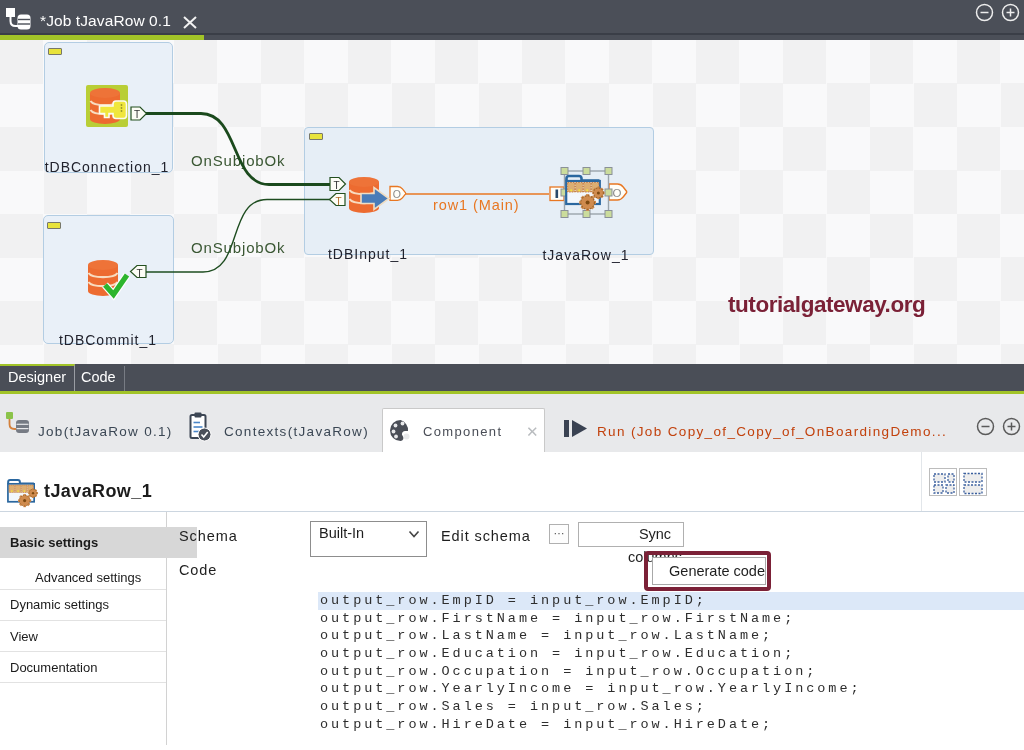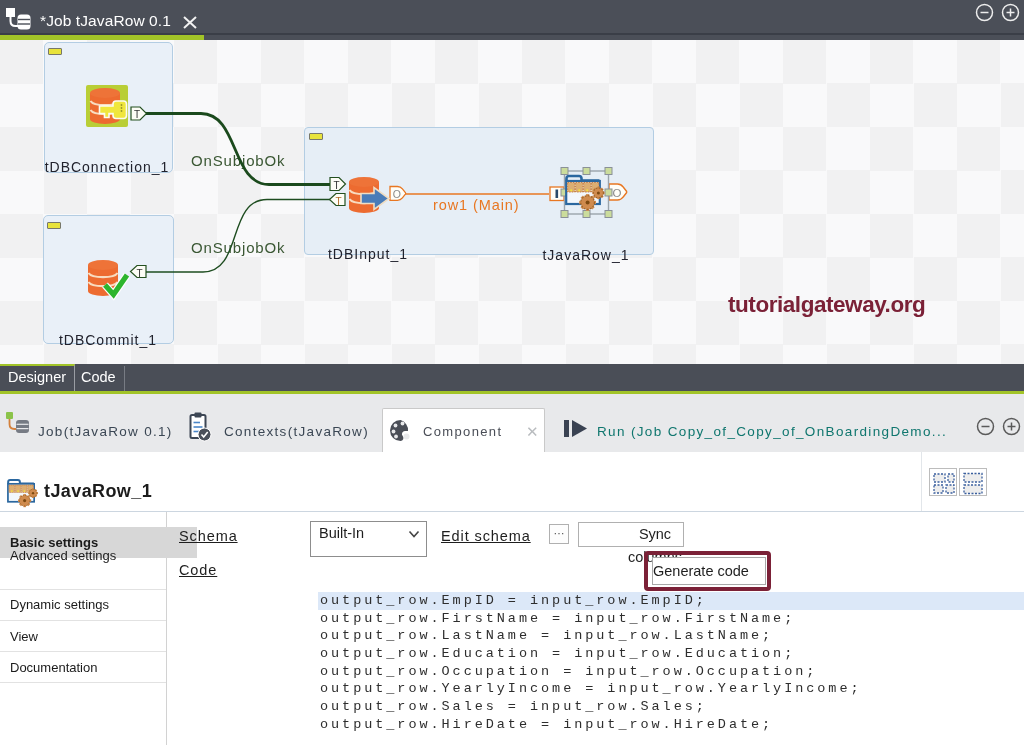--- a/index.html
+++ b/index.html
@@ -29,35 +29,35 @@
   #destab{left:0;top:364px;width:75px;height:27px;border-top:2px solid #a2c428;box-sizing:border-box;border-right:1px solid #9a9da3;}
   #destext{left:8px;top:369px;color:#fff;font-size:14.5px;}
   #codetext{left:81px;top:369px;color:#fff;font-size:14.5px;}
   #dessep2{left:124px;top:366px;width:1px;height:25px;background:#787c84;}
   
   #tabrow{left:0;top:393.5px;width:1024px;height:58.5px;background:#e8e9eb;}
   .tabtxt{position:absolute;font-size:13.5px;letter-spacing:1.3px;color:#3b4754;white-space:nowrap;}
   #comptab{left:382px;top:408px;width:163px;height:44px;background:#fff;border:1px solid #c9c9c9;border-bottom:none;border-radius:2px 2px 0 0;box-sizing:border-box;}
   #comptxt{left:423px;top:424px;font-size:13px;letter-spacing:1.35px;color:#4a4e57;}
   #compx{left:526px;top:423px;font-size:15px;color:#b9bcbf;}
-  #runtxt{left:597px;top:424px;font-size:13.5px;letter-spacing:1.35px;color:#0f766e;}
+  #runtxt{left:597px;top:424px;font-size:13.5px;letter-spacing:1.35px;color:#c2410c;}
   
   #panel{left:0;top:452px;width:1024px;height:298px;background:#fff;}
   #phead{left:44px;top:481px;font-size:18px;font-weight:bold;letter-spacing:0.4px;color:#1c1c1c;}
   #pheadline{left:0px;top:511px;width:1024px;height:1px;background:#ccd6e0;}
   #sidebar-line{left:166px;top:512px;width:1px;height:233px;background:#d2d2d2;}
   .side{position:absolute;left:0;width:197px;height:31px;font-size:13px;color:#1b1b1b;line-height:31px;padding-left:10px;box-sizing:border-box;}
   #side-basic{top:527px;background:#d7d7d7;font-weight:bold;}
   .sideline{position:absolute;left:0;width:166px;height:1px;background:#e2e2e2;}
-  .flabel{position:absolute;font-size:14.5px;letter-spacing:0.9px;color:#1e1e1e;text-decoration:underline;}
+  .flabel{position:absolute;font-size:14.5px;letter-spacing:0.9px;color:#1e1e1e;}
   #dropdown{left:310px;top:521px;width:117px;height:36px;background:#fff;border:1px solid #8d8d8d;box-sizing:border-box;}
   #dropdown span{position:absolute;left:8px;top:3px;font-size:14.5px;color:#1e1e1e;}
   #dots{left:549px;top:524px;width:20px;height:20px;border:1px solid #b0b0b0;box-sizing:border-box;background:#fdfdfd;font-size:11px;color:#555;text-align:center;line-height:16px;}
   #syncbtn{left:578px;top:522px;width:106px;height:25px;border:1px solid #b0b0b0;box-sizing:border-box;background:#fff;font-size:14.5px;color:#1e1e1e;text-align:center;line-height:23px;padding-left:48px;}
-  #genbtn{left:652px;top:557px;width:114px;height:28px;border:1px solid #a8a8a8;box-sizing:border-box;background:#fff;font-size:14.5px;color:#1e1e1e;text-align:left;line-height:26px;}
+  #genbtn{left:652px;top:557px;width:114px;height:28px;border:1px solid #a8a8a8;box-sizing:border-box;background:#fff;font-size:14.5px;color:#1e1e1e;text-align:right;line-height:26px;}
   #genring{left:644px;top:551px;width:127px;height:40px;border:4px solid #7b2137;border-radius:4px;box-sizing:border-box;}
   #codehl{left:318px;top:592px;width:706px;height:18px;background:#dce8f8;}
   .codeln{position:absolute;left:320px;font-family:"Liberation Mono",monospace;font-size:13.5px;letter-spacing:2.95px;color:#2e2e2e;white-space:nowrap;}
   svg{position:absolute;left:0;top:0;z-index:20;}
 </style>
 </head>
 <body>
 <div id="root">
   <div class="abs" id="titlebar"></div>
   <div class="abs" id="titleline"></div>
@@ -315,21 +315,21 @@
   <div class="abs" id="comptxt">Component</div>
   <div class="abs" id="compx">✕</div>
   <div class="abs" id="runtxt">Run (Job Copy_of_Copy_of_OnBoardingDemo...</div>
 
   <div class="abs" id="panel"></div>
   <div class="abs" id="phead">tJavaRow_1</div>
   <div class="abs" id="pheadline"></div>
   <div class="abs" style="left:921px;top:452px;width:1px;height:59px;background:#e2e6ea;"></div>
   <div class="abs" id="sidebar-line"></div>
   <div class="side" id="side-basic">Basic settings</div>
-  <div class="side" style="top:540px;">Advanced settings</div>
+  <div class="side" style="top:562px;margin-left:25px;">Advanced settings</div>
   <div class="side" style="top:589px;">Dynamic settings</div>
   <div class="side" style="top:621px;">View</div>
   <div class="side" style="top:652px;">Documentation</div>
   <div class="sideline" style="top:589px;"></div>
   <div class="sideline" style="top:620px;"></div>
   <div class="sideline" style="top:651px;"></div>
   <div class="sideline" style="top:682px;"></div>
 
   <div class="flabel" style="left:179px;top:528px;">Schema</div>
   <div class="flabel" style="left:179px;top:562px;">Code</div>

